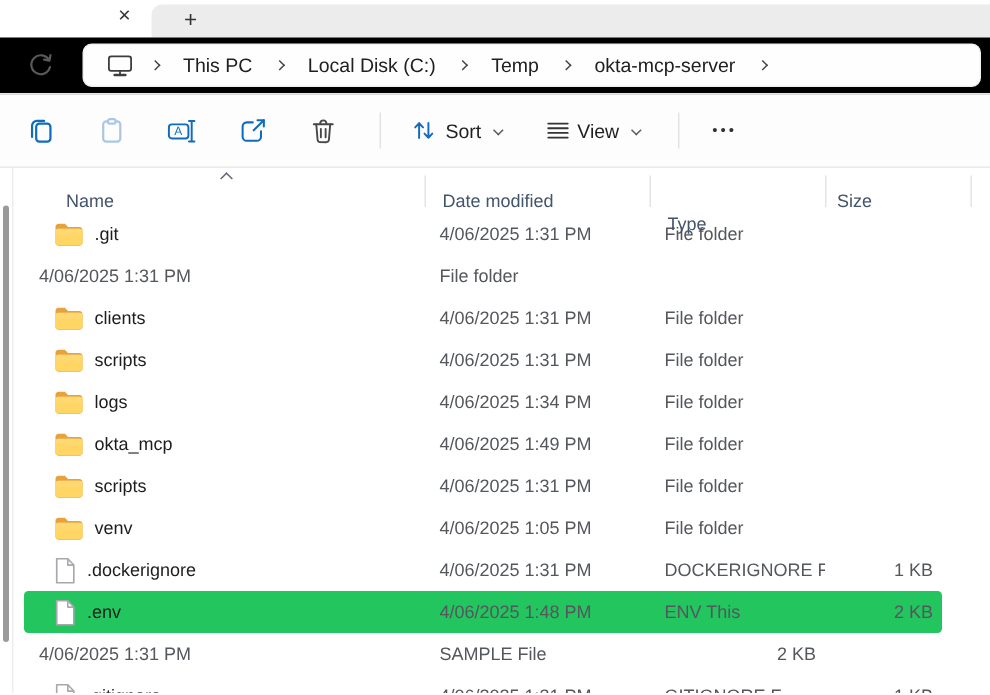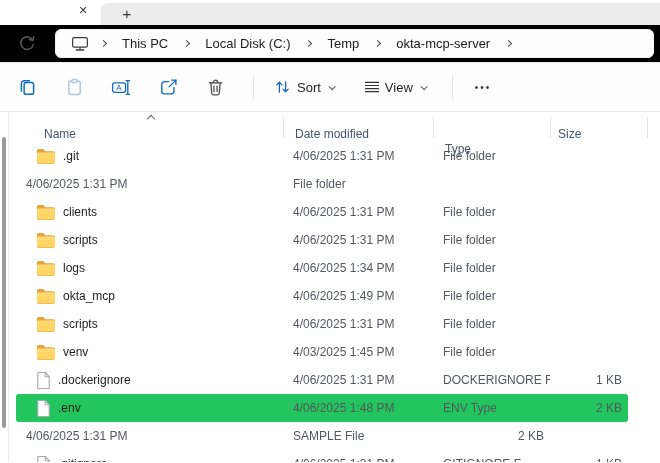--- a/index.html
+++ b/index.html
@@ -317,21 +317,21 @@
       <span class="icon folder-icon">
         <svg width="20" height="16" viewBox="0 0 20 16">
           <path d="M1 3.1 C1 2 1.9 1.1 3 1.1 h4.3 l2 2.2 H17 c1.1 0 2 .9 2 2 v8.6 c0 1.1 -.9 2 -2 2 H3 c-1.1 0 -2 -.9 -2 -2 Z" fill="#e9a23b"></path>
           <rect x="1" y="4.5" width="18" height="11" rx="1.8" fill="#ffd563"></rect>
           <rect x="1" y="4.5" width="18" height="4" rx="1.8" fill="#fedc7e" opacity="0.55"></rect>
         </svg>
       </span>
 
       <span class="fname">venv</span>
     </div>
-    <div class="cell date">4/03/2025 1:45 PM</div>
+    <div class="cell date">4/06/2025 1:05 PM</div>
     <div class="cell type">File folder</div>
     <div class="cell size"></div>
   </div>
           <div class="row file">
     <div class="cell name-cell">
 
       <span class="icon file-icon">
         <svg width="15" height="19" viewBox="0 0 15 19" fill="#fff" stroke="#a5a8ad" stroke-width="1.1" stroke-linejoin="round">
           <path d="M1.8 1.5 h7.4 l4 4.2 v11.8 h-11.4 z"></path>
           <path d="M9.2 1.5 v4.2 h4" fill="none"></path>
@@ -348,21 +348,21 @@
 
       <span class="icon file-icon">
         <svg width="15" height="19" viewBox="0 0 15 19" fill="#fff" stroke="#a5a8ad" stroke-width="1.1" stroke-linejoin="round">
           <path d="M1.8 1.5 h7.4 l4 4.2 v11.8 h-11.4 z"></path>
           <path d="M9.2 1.5 v4.2 h4" fill="none"></path>
         </svg>
       </span>
       <span class="fname">.env</span>
     </div>
     <div class="cell date">4/06/2025 1:48 PM</div>
-    <div class="cell type">ENV Type</div>
+    <div class="cell type">ENV This</div>
     <div class="cell size">2 KB</div>
   </div>
           <div class="row file">
     <div class="cell date">4/06/2025 1:31 PM</div>
     <div class="cell type">SAMPLE File</div>
     <div class="cell size">2 KB</div>
   </div>
           <div class="row file">
     <div class="cell name-cell">
 

